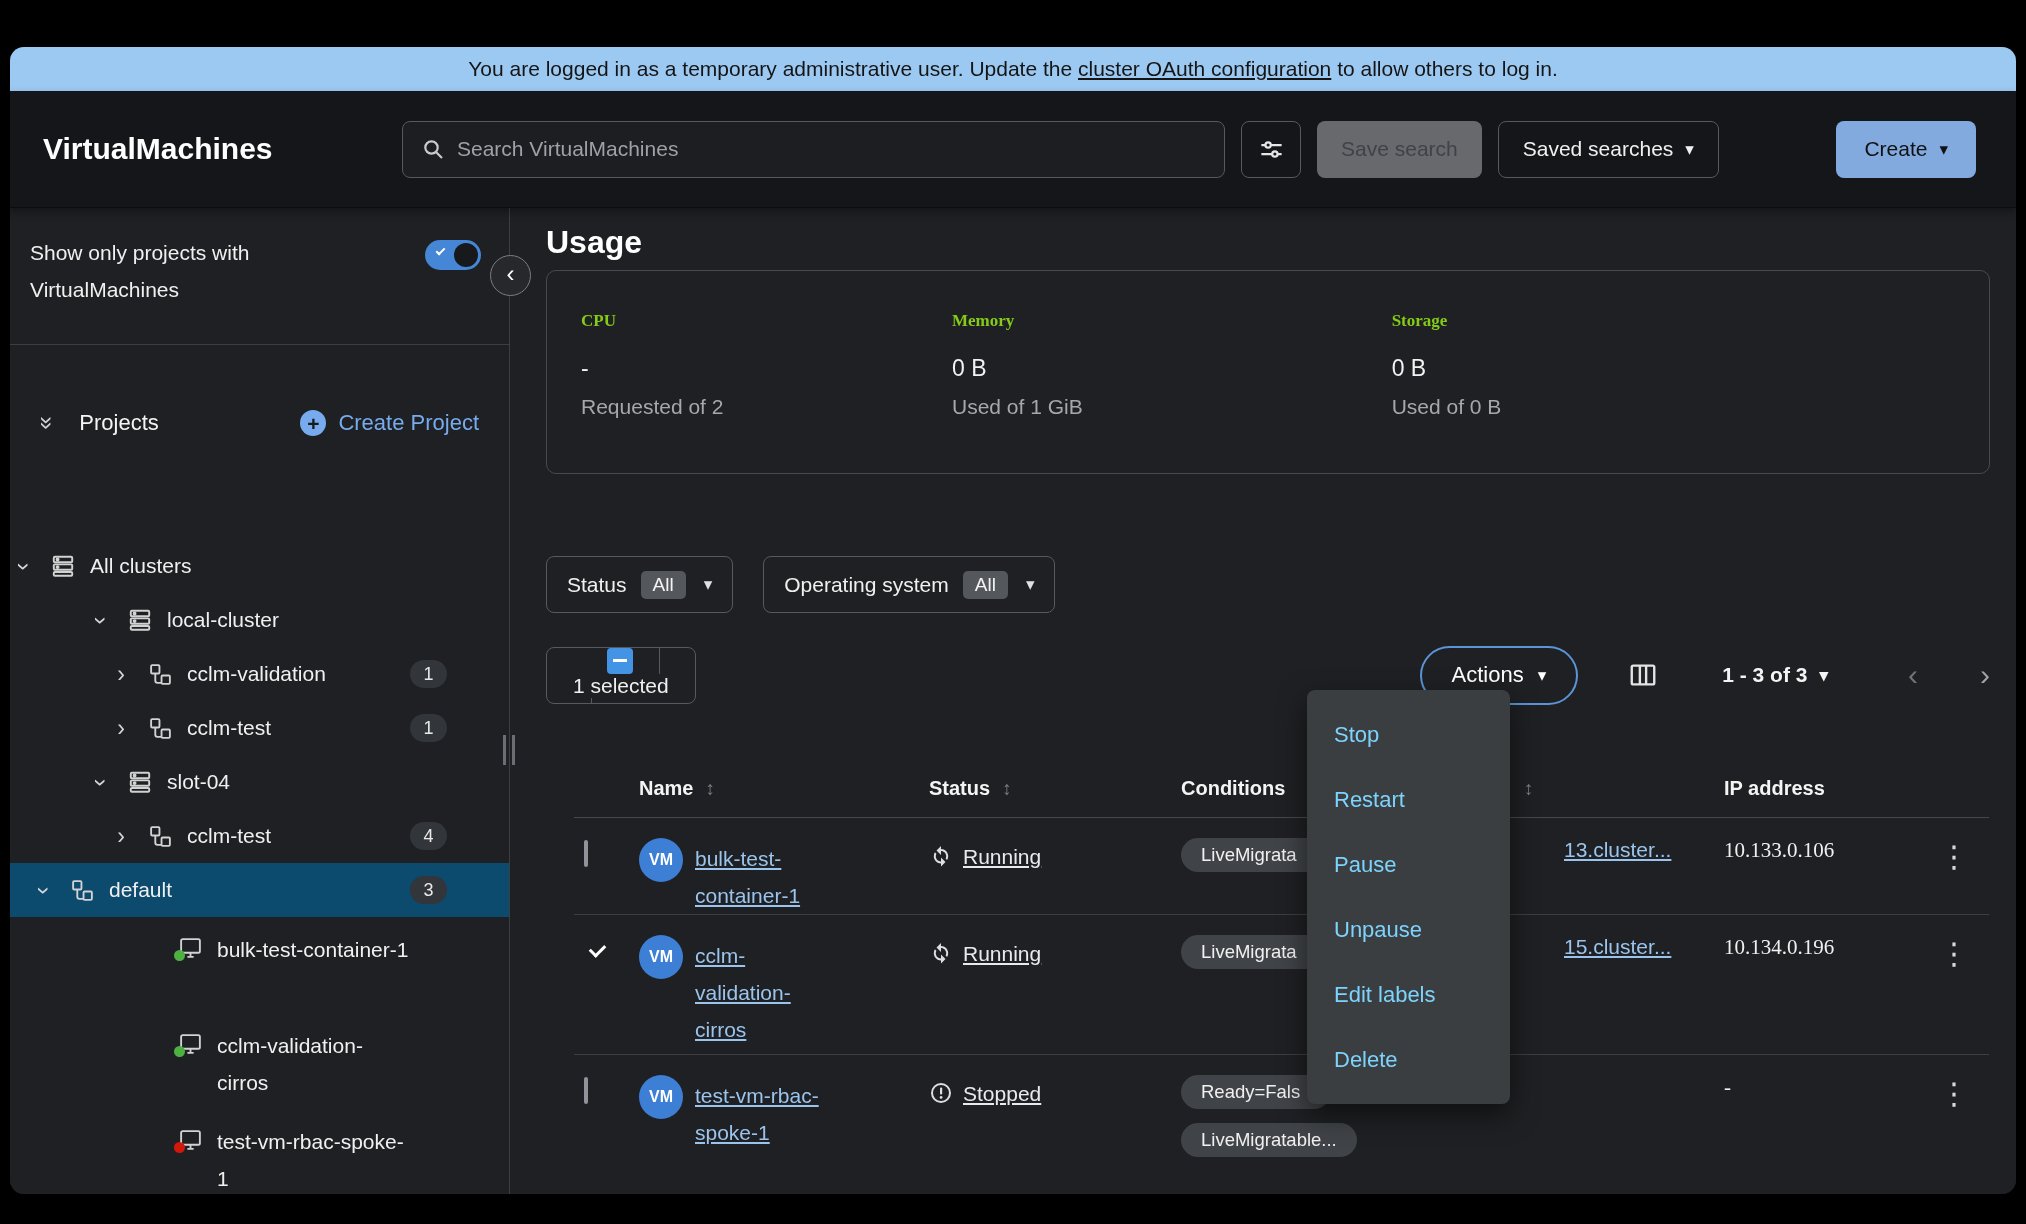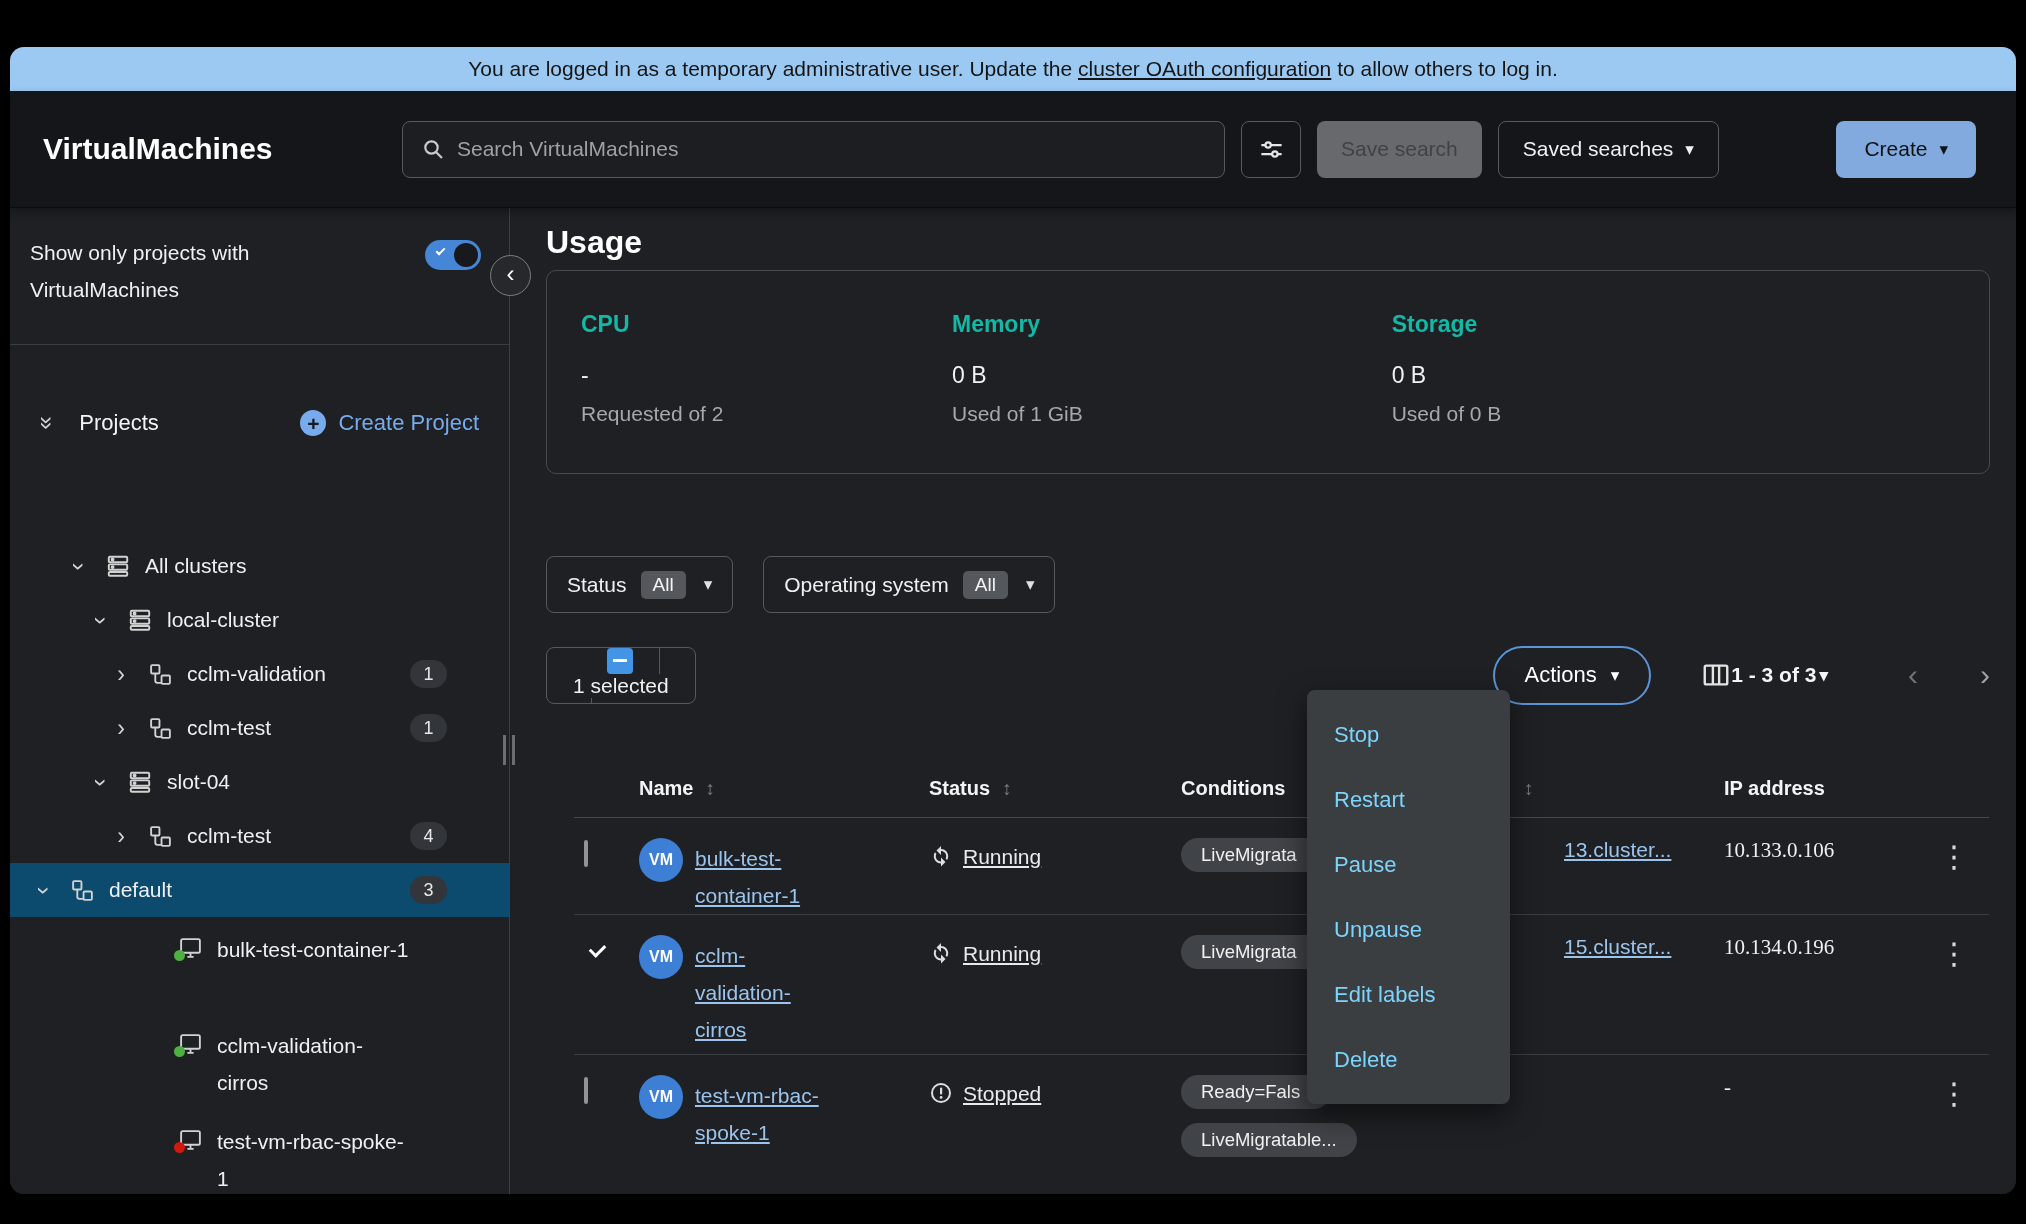--- a/index.html
+++ b/index.html
@@ -65,41 +65,41 @@
                  color:#17191c; font-size:21px; font-weight:700; display:flex;
                  align-items:center; justify-content:center; line-height:1; }
   .tree { margin-top:88px; }
   .tree-row { height:54px; display:flex; align-items:center; color:#f0f0f0;
               font-size:21px; cursor:pointer; }
   .tree-row.selected { background:#0c4a6e;padding-left:20px; }
   .tree-row .tchev { width:26px; color:#d4d6d9; font-size:23px; text-align:center; flex:none; }
   .tchev.down { transform:rotate(90deg); }
   .tree-row .ticon { margin-left:14px; margin-right:14px; color:#d2d2d2; flex:none;
                      display:flex; }
-  .lvl0 { padding-left:55px; } .lvl1 { padding-left:77px; } .lvl2 { padding-left:98px; }
+  .lvl0 { } .lvl1 { padding-left:77px; } .lvl2 { padding-left:98px; }
   .tree-badge { margin-left:auto; margin-right:62px; min-width:37px; height:28px;
                 background:#323539; border-radius:14px; color:#e8e8e8; font-size:18px;
                 display:flex; align-items:center; justify-content:center; padding:0 11px; }
   .vm-row { min-height:96px; display:flex; align-items:flex-start; padding:14px 0 0 168px;
             color:#f0f0f0; font-size:21px; cursor:pointer; }
   .vm-ic { position:relative; margin-right:14px; margin-top:4px; color:#d2d2d2; flex:none; display:flex; }
   .vm-dot { position:absolute; left:-4px; bottom:-1px; width:11px; height:11px; border-radius:50%; }
   .dot-green { background:#4cb140; } .dot-red { background:#d2180b; }
   .vm-label { max-width:195px; line-height:37px; overflow-wrap:break-word; }
 
   .rail { width:20px; position:relative; flex:none; }
   .rail-handle { position:absolute; left:-7px; top:527px; width:12px; height:30px;
                  border-left:3px solid #6a6e73; border-right:3px solid #6a6e73; cursor:col-resize; }
 
   
   .main { flex:1; padding:0 26px 0 16px; position:relative; }
   .usage-title { margin-top:16px; font-size:32px; font-weight:700; color:#fff; }
   .usage-card { margin-top:9px; height:204px; border:1px solid #47494c; border-radius:10px;
                 padding:40px 34px 0 34px; display:grid; grid-template-columns:27% 32% 41%; }
-  .u-label { font-size:23px; font-weight:700; color:#14b8a6; }
+  .u-label { font-size:17px; font-weight:700; color:#84cc16;font-family:Liberation Serif, serif; }
   .u-value { font-size:23px; color:#f2f2f2; margin-top:24px; }
   .u-sub { font-size:21px; color:#a6a8ab; margin-top:13px; }
 
   .filter-row { margin-top:82px; display:flex; gap:30px; }
   .filter-select { height:57px; border:1px solid #56595d; border-radius:8px; background:transparent;
                    display:flex; align-items:center; padding:0 20px; gap:14px; color:#f0f0f0;
                    font-size:21px; cursor:pointer; }
   .chip { background:#54575c; border-radius:5px; padding:3px 12px; font-size:19px; color:#f4f4f4; }
   .filter-select .caret { margin-left:4px; color:#e0e0e0; }
 
@@ -115,21 +115,21 @@
   .cb-off { border:2px solid #90939a; background:transparent; }
   .cb-on, .cb-ind { background:#4394e5; border:none; }
   .cb-ind::after { content:""; position:absolute; left:6px; top:11.5px; width:14px; height:3px; background:#fff; }
   .cb-on::after { content:""; position:absolute; left:6px; top:5px; width:12px; height:7px;
                   border-left:3px solid #fff; border-bottom:3px solid #fff; transform:rotate(-45deg); }
   .tb-right { margin-left:auto; display:flex; align-items:center; }
   .actions-btn { height:59px; padding:0 30px; border:2px solid #5c94d8; border-radius:30px;
                  background:transparent; color:#fff; font-size:22px; display:inline-flex;
                  align-items:center; gap:14px; cursor:pointer; font-family:inherit; }
   .col-icon { margin-left:50px; color:#e4e4e4; cursor:pointer; display:flex; }
-  .pager { display:flex; align-items:center; gap:3px; color:#f4f4f4;
+  .pager { margin-left:64px; display:flex; align-items:center; gap:12px; color:#f4f4f4;
            font-size:21px; font-weight:600; cursor:pointer; }
   .pg-prev { margin-left:80px; color:#6f7378; font-size:30px; cursor:pointer; }
   .pg-next { margin-left:62px; color:#9fa2a6; font-size:30px; cursor:pointer; }
 
   
   .vmtable { margin:55px 0 0 28px; width:1415px; font-size:21px; }
   .t-head, .t-row { display:grid; grid-template-columns:65px 285px 250px 345px 200px 200px 70px; }
   .t-head { height:58px; align-items:center; border-bottom:1px solid #46484b;
             color:#f4f4f4; font-weight:700; font-size:20px; }
   .th { display:flex; align-items:center; gap:12px; }

